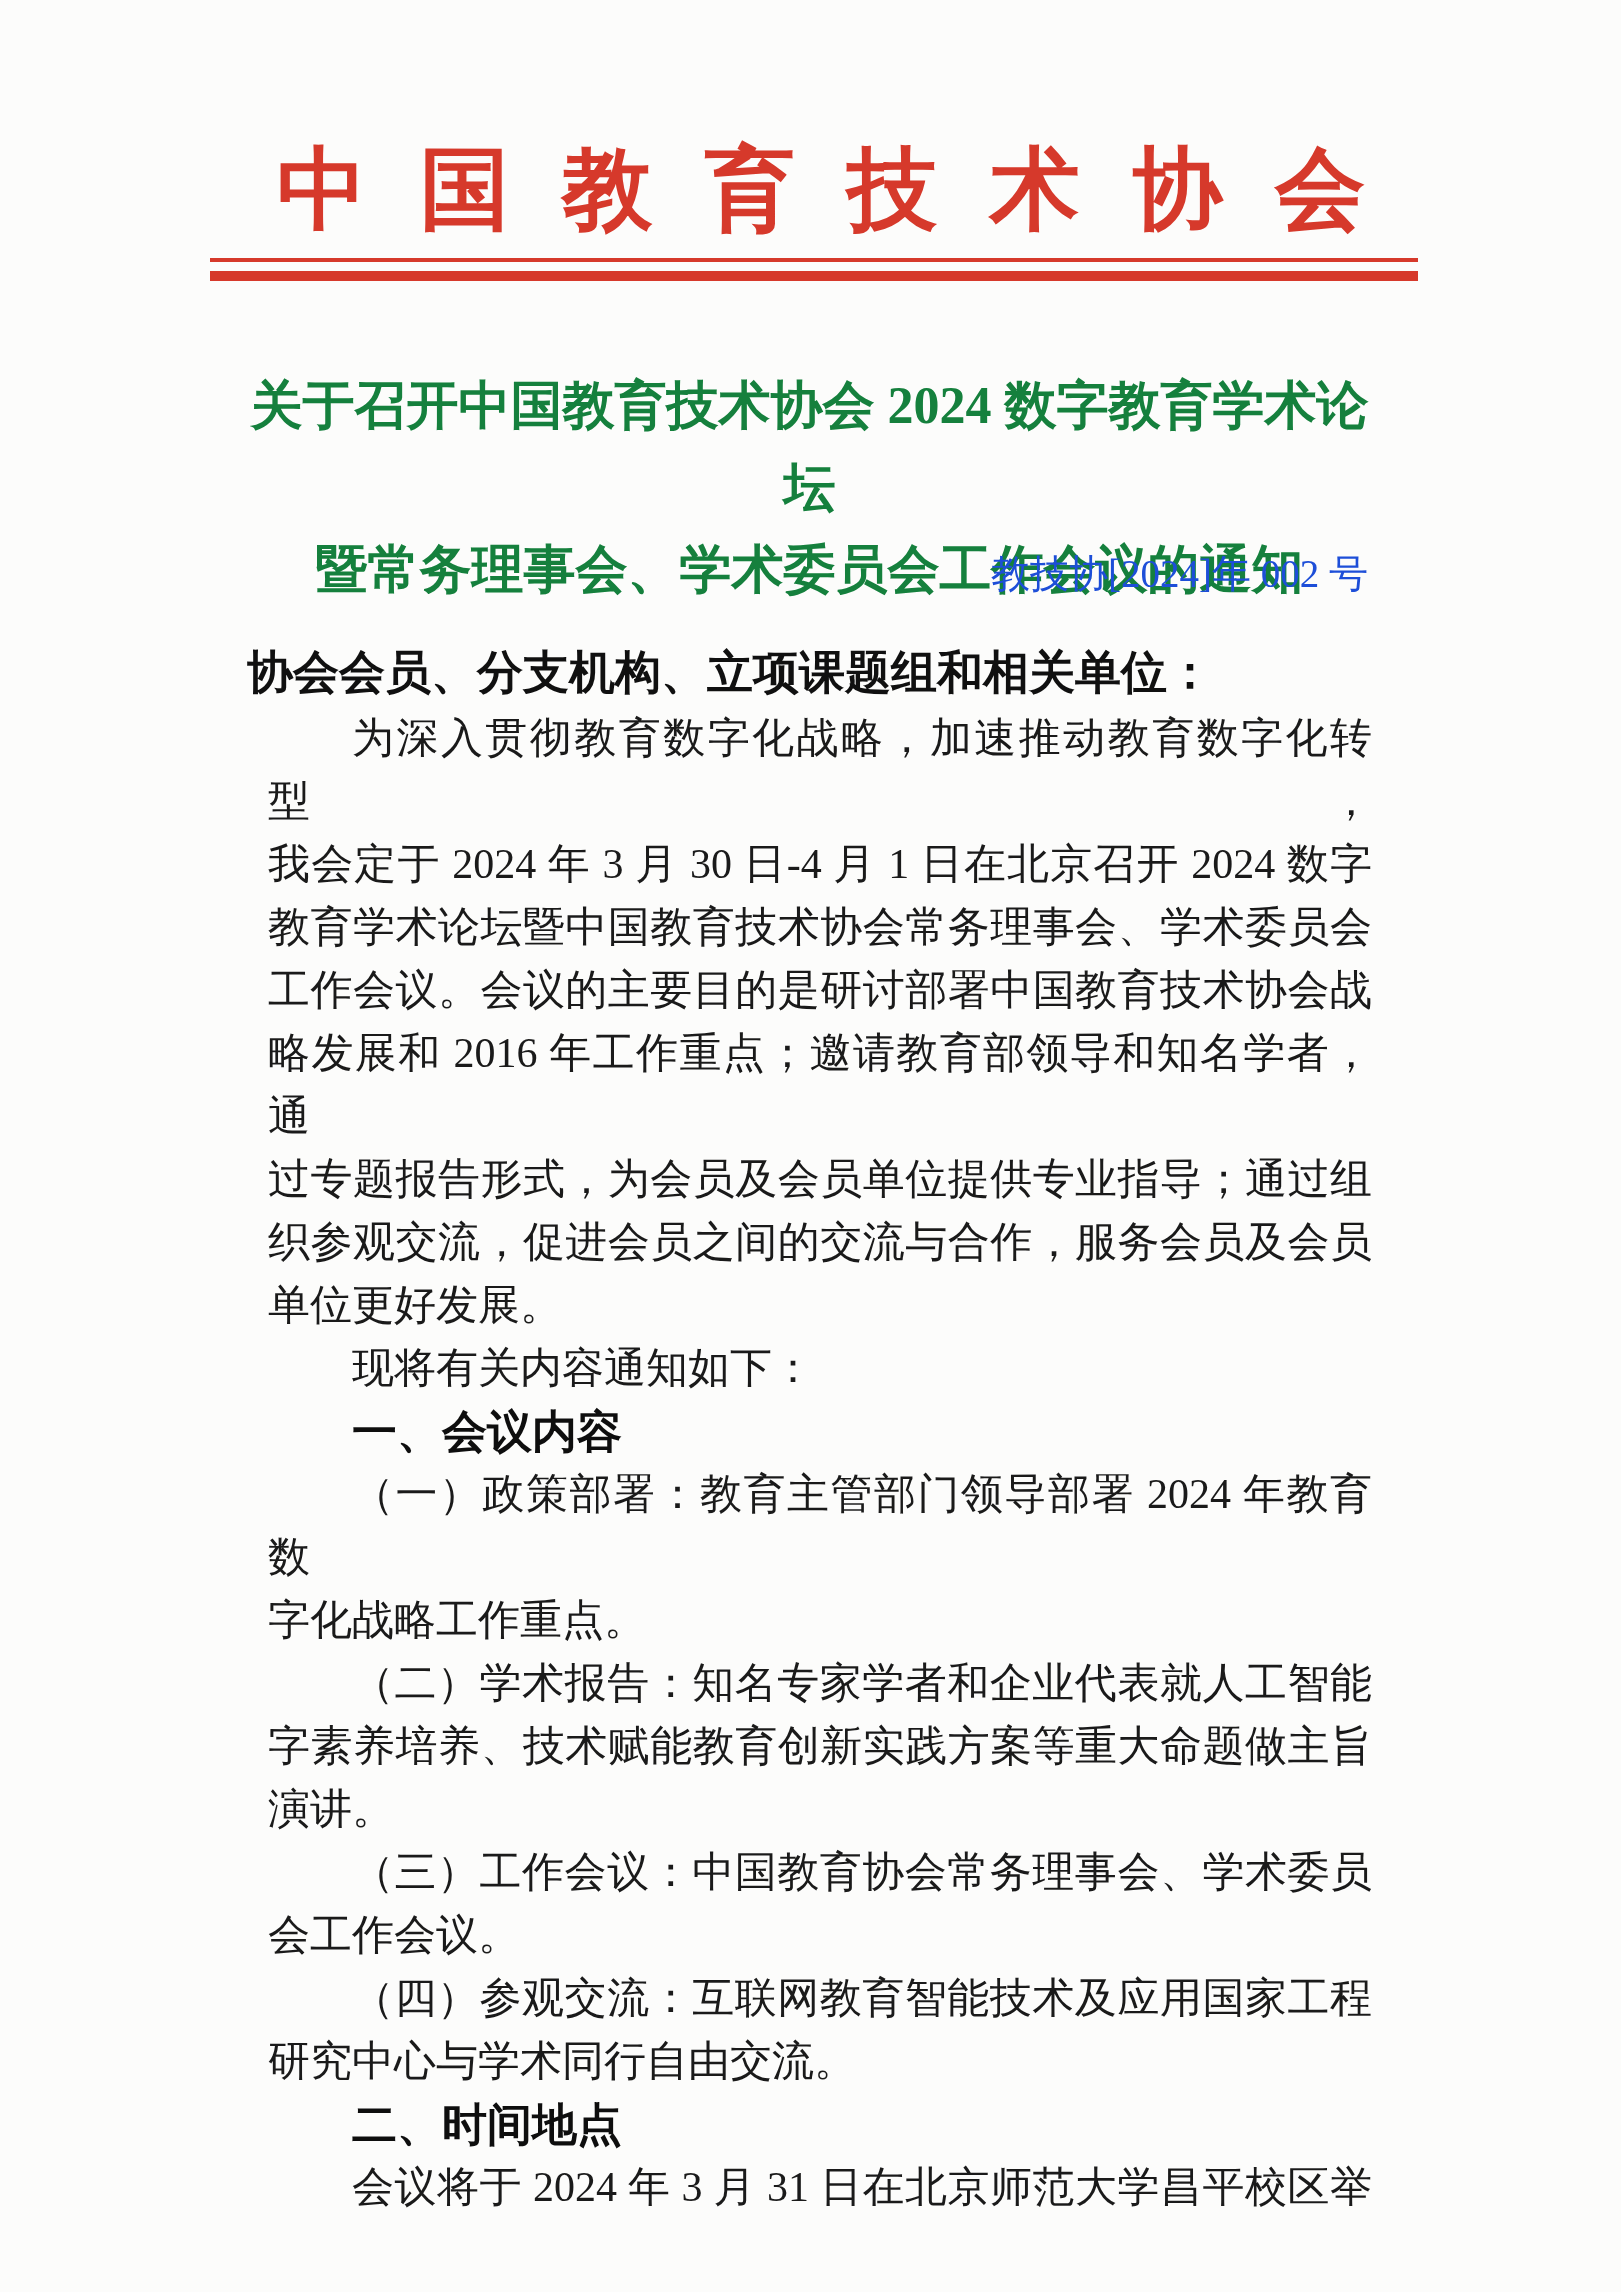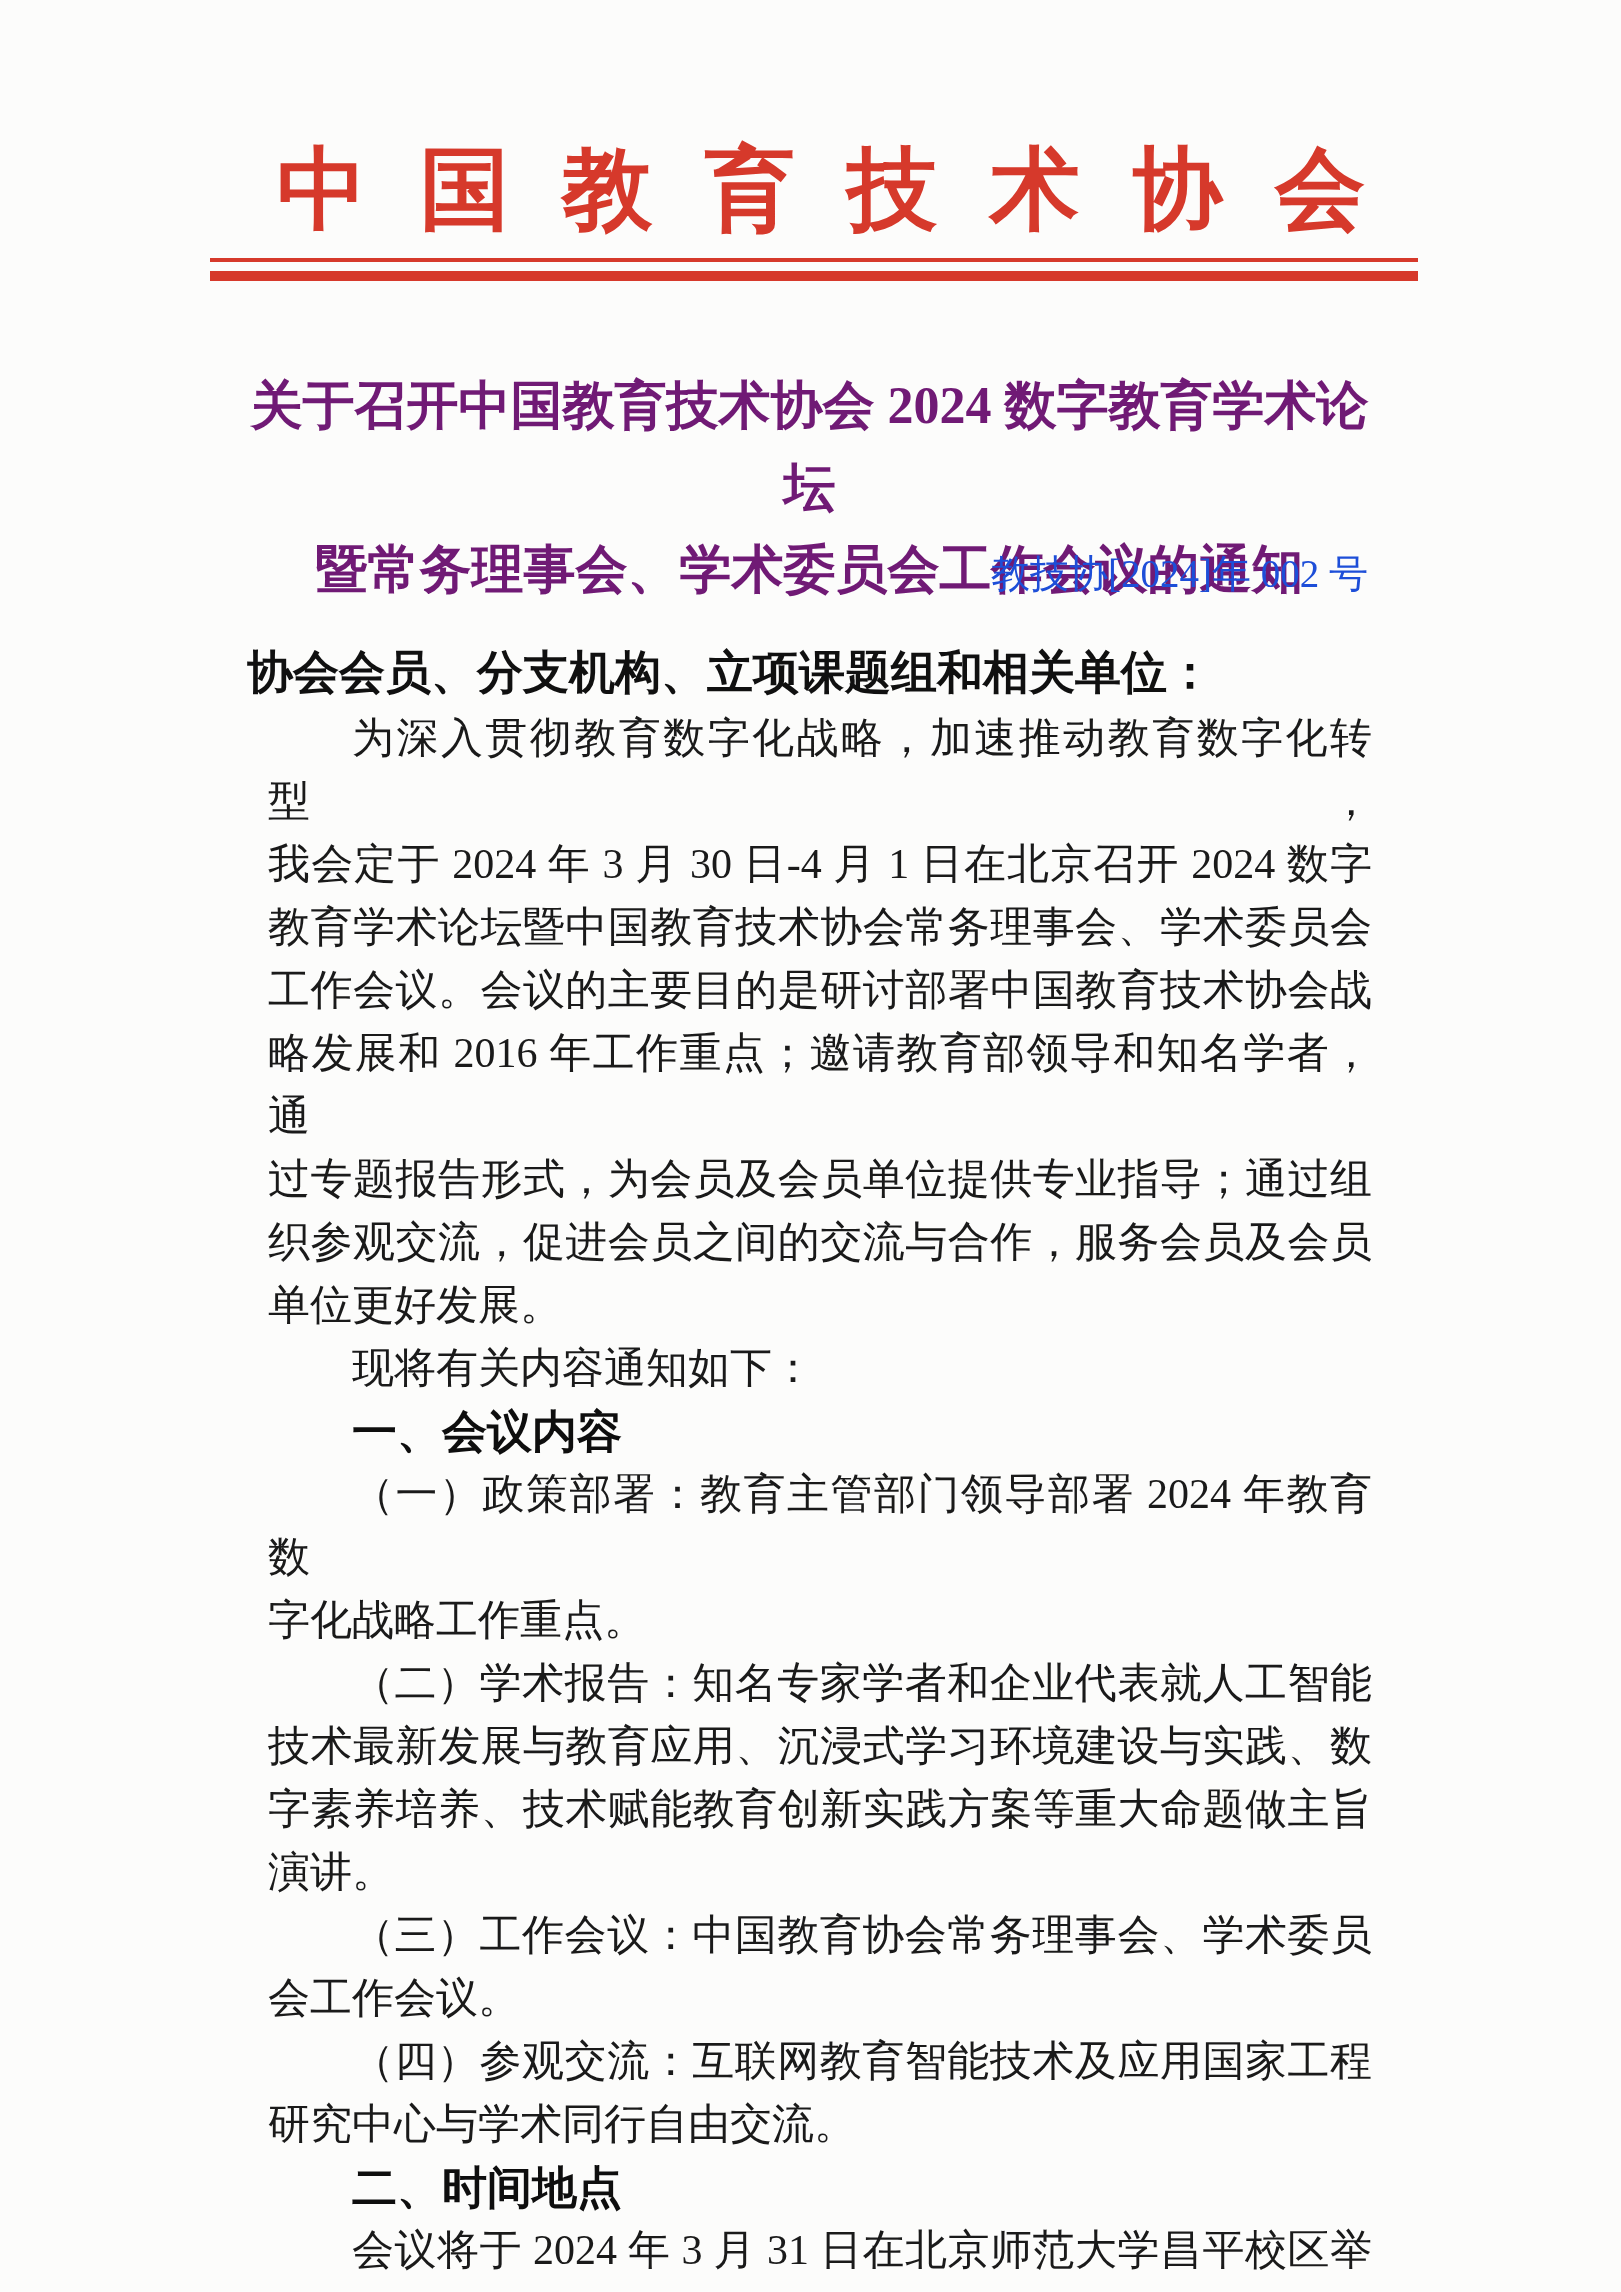--- a/index.html
+++ b/index.html
@@ -26,21 +26,21 @@
   
   .rule{position:absolute;left:210px;width:1208px;background:var(--red);}
   .rule.thin{top:258px;height:3.9px;}
   .rule.thick{top:271px;height:9.8px;}
   
   .title{
     position:absolute;left:247px;top:365px;width:1125px;
     text-align:center;
     font-family:"Liberation Serif","DejaVu Serif",serif;
     font-weight:700;font-size:52px;line-height:82px;
-    color:#701a75;
+    color:#15803d;
   }
   
   .docnum{
     position:absolute;right:253px;top:549px;
     font-family:"Liberation Serif","DejaVu Serif",serif;
     font-size:39px;line-height:49px;color:#1d4ed8;
   }
   
   .salutation{
     position:absolute;left:247px;top:643px;
@@ -96,21 +96,20 @@
     <div class="ln jst">工作会议。会议的主要目的是研讨部署中国教育技术协会战</div>
     <div class="ln jst">略发展和 2016 年工作重点；邀请教育部领导和知名学者，通</div>
     <div class="ln jst">过专题报告形式，为会员及会员单位提供专业指导；通过组</div>
     <div class="ln jst">织参观交流，促进会员之间的交流与合作，服务会员及会员</div>
     <div class="ln">单位更好发展。</div>
     <div class="ln ind">现将有关内容通知如下：</div>
     <div class="ln ind hd">一、会议内容</div>
     <div class="ln ind jst">（一）政策部署：教育主管部门领导部署 2024 年教育数</div>
     <div class="ln">字化战略工作重点。</div>
     <div class="ln ind jst">（二）学术报告：知名专家学者和企业代表就人工智能</div>
-    <div class="ln jst">技术最新发展与教育应用、沉浸式学习环境建设与实践、数</div>
     <div class="ln jst">字素养培养、技术赋能教育创新实践方案等重大命题做主旨</div>
     <div class="ln">演讲。</div>
     <div class="ln ind jst">（三）工作会议：中国教育协会常务理事会、学术委员</div>
     <div class="ln">会工作会议。</div>
     <div class="ln ind jst">（四）参观交流：互联网教育智能技术及应用国家工程</div>
     <div class="ln">研究中心与学术同行自由交流。</div>
     <div class="ln ind hd">二、时间地点</div>
     <div class="ln ind jst">会议将于 2024 年 3 月 31 日在北京师范大学昌平校区举</div>
   </div>
 

